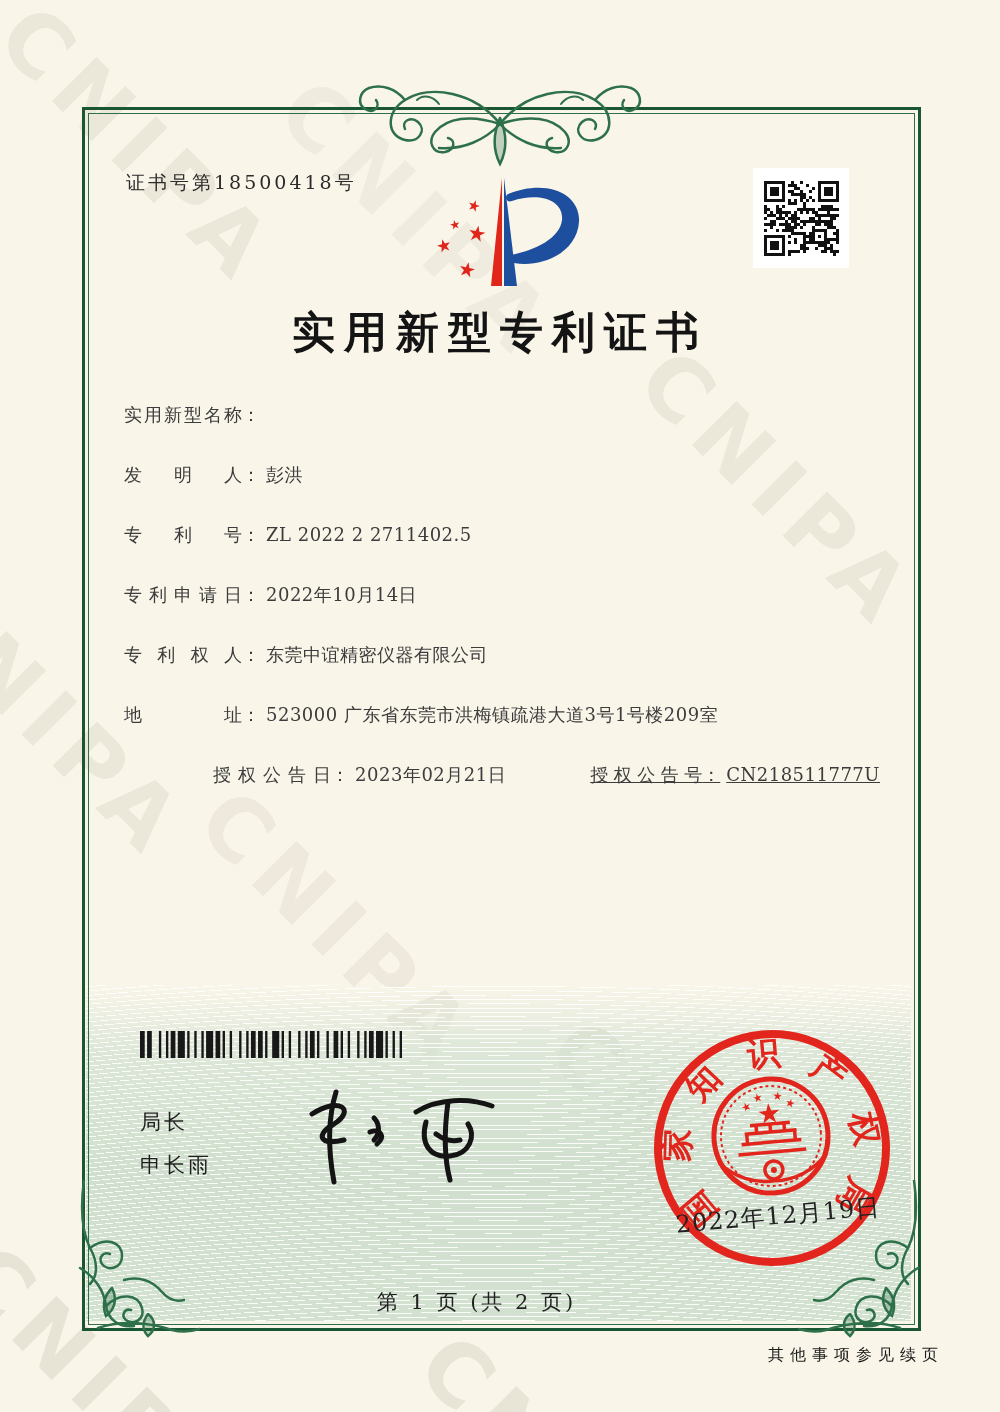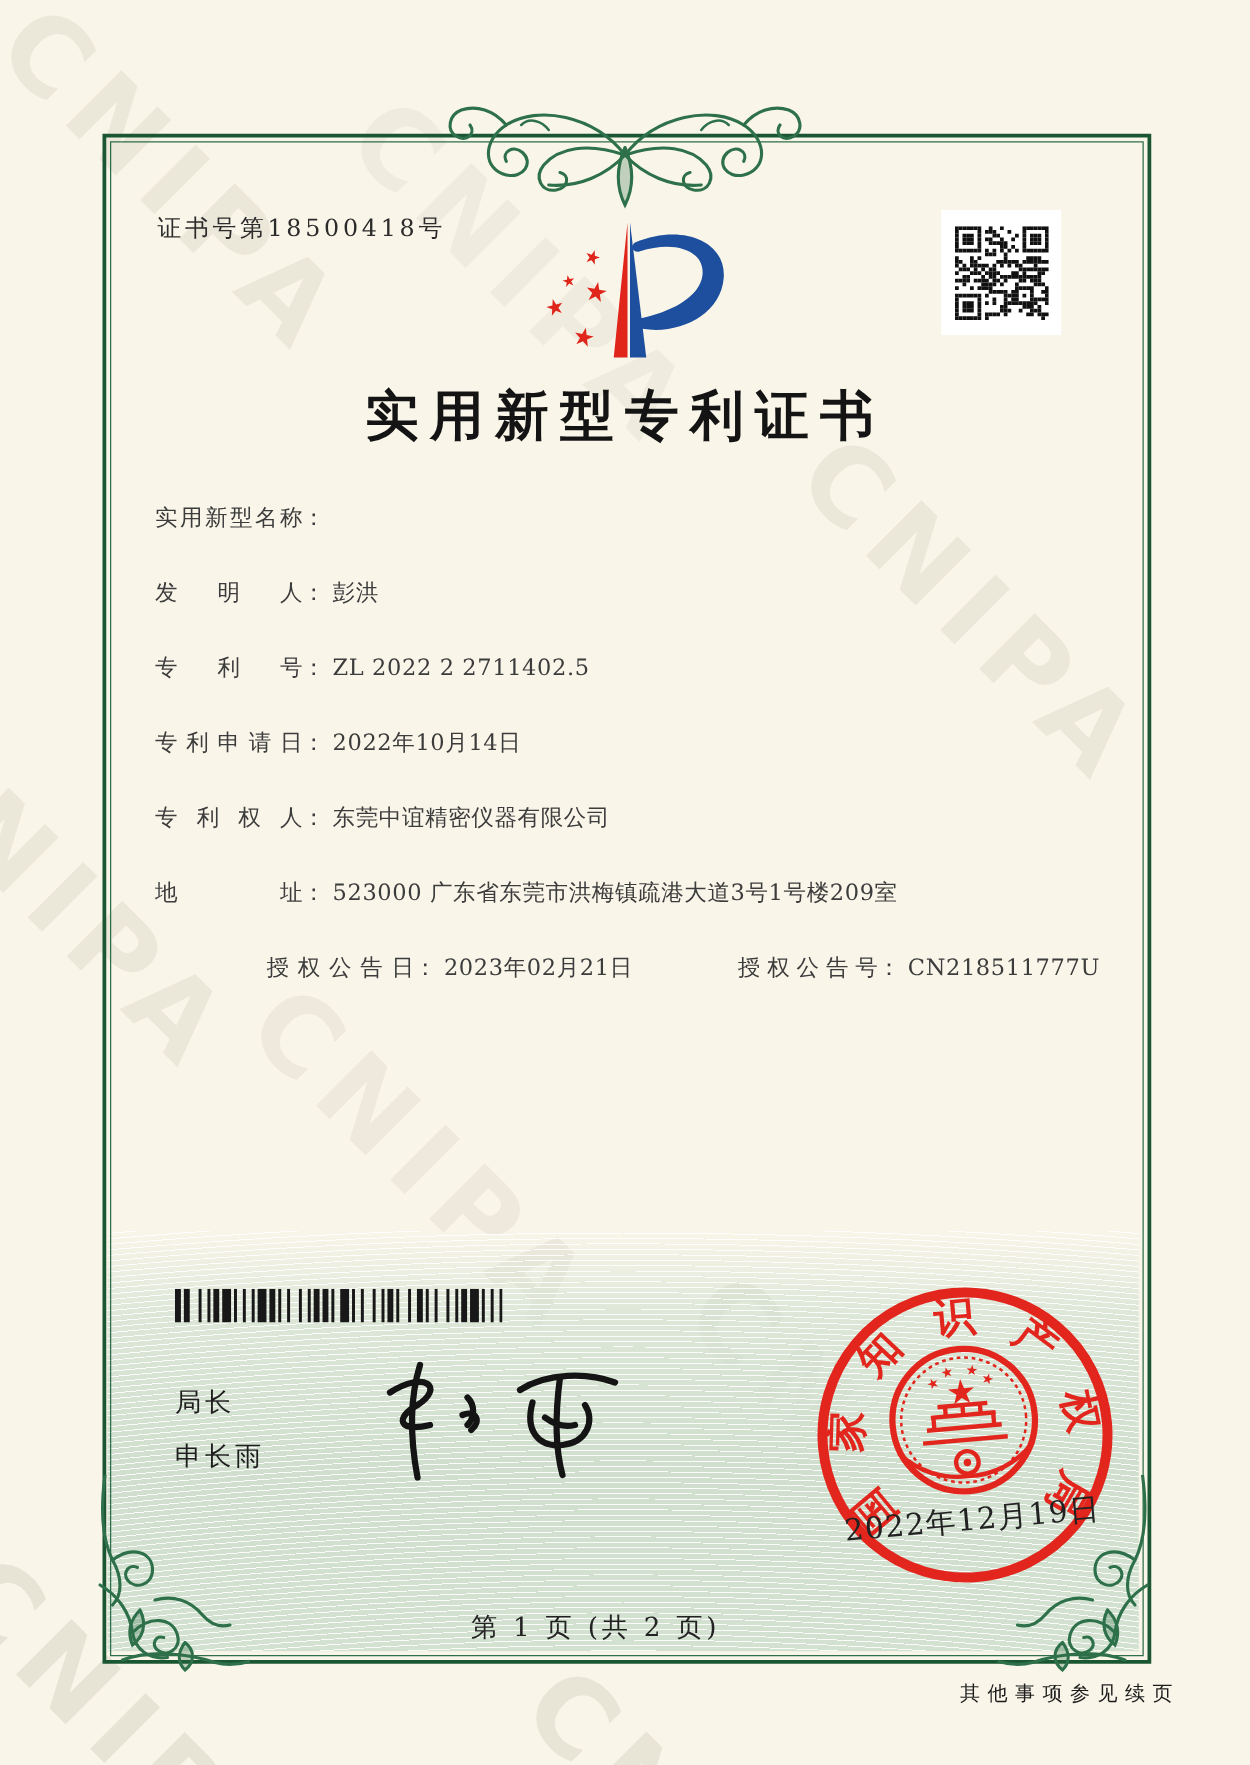--- a/index.html
+++ b/index.html
@@ -38,21 +38,21 @@
 
   .title{position:absolute;left:0;top:304px;width:1000px;text-align:center;font-size:43px;font-weight:bold;
          letter-spacing:9px;color:#141414;}
 
   .fields{position:absolute;left:124px;top:402px;width:756px;font-size:18px;color:#3c3c3c;}
   .field-row{display:flex;margin-bottom:35px;line-height:25px;}
   .f-label{display:inline-block;width:118px;text-align:justify;text-align-last:justify;flex:none;}
   .f-colon{flex:none;margin-right:6px;}
   .f-value{letter-spacing:0.5px;}
   .grant-row{display:flex;margin-bottom:0;justify-content:flex-end;}
-  .grant-b{margin-left:84px;display:flex;}
+  .grant-b{margin-left:84px;display:flex;text-decoration:underline;}
   .grant-b .f-label{width:112px;}
 
   .paragraphs{position:absolute;left:124px;top:814px;width:754px;font-size:17px;line-height:31px;
               letter-spacing:1.2px;color:#2d2d2d;text-align:justify;}
   .paragraphs p{margin:0 0 6px 0;text-indent:2em;}
 
   .barcode{position:absolute;left:140px;top:1031px;}
 
   .signoff-role{position:absolute;left:140px;top:1108px;font-family:Liberation Sans, sans-serif;
                 font-size:21px;letter-spacing:3px;color:#1e1e1e;}

